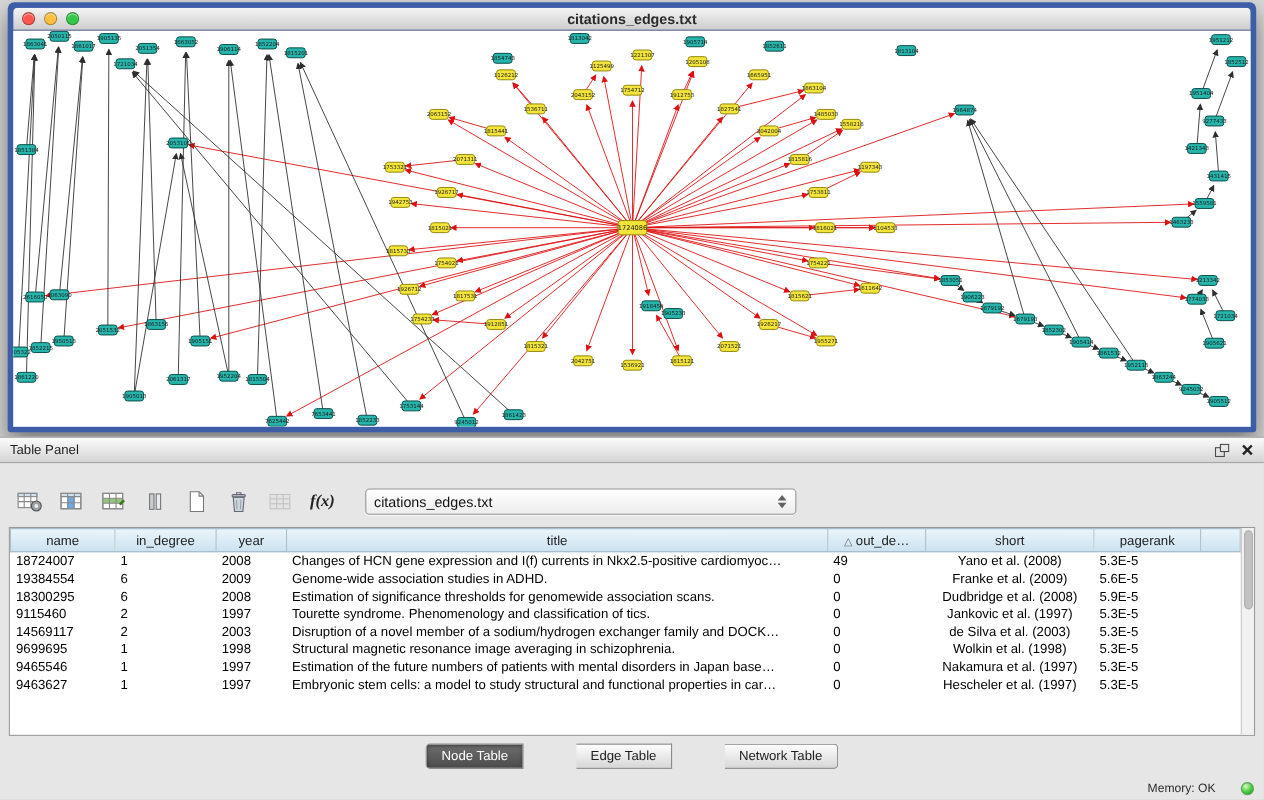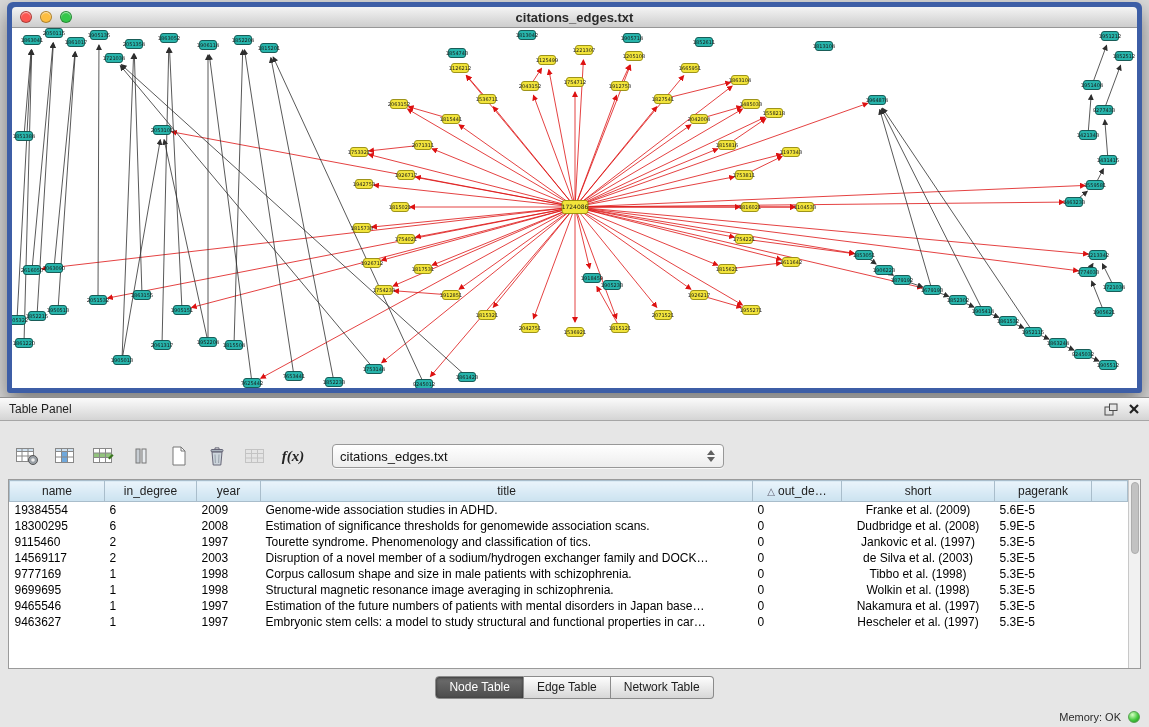--- a/index.html
+++ b/index.html
@@ -70,35 +70,35 @@
   }
   thead th .sort-glyph { color:#667; font-size:10px; margin-right:3px; }
   tbody td { height:16px; padding:0 5px; white-space:nowrap; overflow:hidden; color:#000; }
   .vscroll {
     position:absolute; top:0; right:0; bottom:0; width:12px;
     background:#f1f1f1; border-left:1px solid #c8c8c8;
   }
   .vscroll .thumb { position:absolute; top:2px; left:2px; width:8px; height:72px;
     background:#c2c2c2; border-radius:4px; border:1px solid #adadad; }
 
-  .tabs { display:flex; justify-content:center; margin-top:7px; }
+  .tabs { display:flex; justify-content:center; margin-top:7px;gap:48px; }
   .tab {
     font-size:12px; color:#1d1d1d; padding:3px 13px 4px;
     border:1px solid #8b8b8b; border-left-width:0;
     background:linear-gradient(#fdfdfd,#d7d7d7);
   }
   .tab:first-child { border-left-width:1px; border-radius:4px 0 0 4px; }
   .tab:last-child  { border-radius:0 4px 4px 0; }
   .tab.active {
     background:linear-gradient(#6e6e6e,#4c4c4c); color:#ffffff;
     box-shadow:inset 0 1px 3px rgba(0,0,0,.5);
   }
 
   .statusbar {
-    position:absolute; right:9px; bottom:4px; display:flex; align-items:flex-end; gap:7px;
+    position:absolute; right:9px; bottom:4px; display:flex; align-items:flex-end; gap:23px;
     font-size:11px; color:#2b2b2b;
   }
   .mem-dot { width:12px; height:12px; border-radius:50%;
     background:radial-gradient(circle at 35% 28%, #d6ffc4, #46c93e 55%, #1d8a1c);
     border:1px solid #56a14f; }
 </style>
 </head>
 <body>
 
 <div class="net-window">
@@ -554,20 +554,30 @@
             <th style="width: 64px;">year</th>
             <th style="width: 492px;">title</th>
             <th style="width: 89px;"><span class="sort-glyph">△</span>out_de…</th>
             <th style="width: 153px;">short</th>
             <th style="width: 97px;">pagerank</th>
             <th></th>
           </tr>
         </thead>
       <tbody>
           <tr>
+            <td style="text-align: left;">18724007</td>
+            <td style="text-align: left;">1</td>
+            <td style="text-align: left;">2008</td>
+            <td style="text-align: left;">Changes of HCN gene expression and I(f) currents in Nkx2.5-positive cardiomyoc…</td>
+            <td style="text-align: left;">49</td>
+            <td style="text-align: center;">Yano et al. (2008)</td>
+            <td style="text-align: left;">5.3E-5</td>
+            <td></td>
+          </tr>
+          <tr>
             <td style="text-align: left;">19384554</td>
             <td style="text-align: left;">6</td>
             <td style="text-align: left;">2009</td>
             <td style="text-align: left;">Genome-wide association studies in ADHD.</td>
             <td style="text-align: left;">0</td>
             <td style="text-align: center;">Franke et al. (2009)</td>
             <td style="text-align: left;">5.6E-5</td>
             <td></td>
           </tr>
           <tr>
@@ -594,30 +604,20 @@
             <td style="text-align: left;">14569117</td>
             <td style="text-align: left;">2</td>
             <td style="text-align: left;">2003</td>
             <td style="text-align: left;">Disruption of a novel member of a sodium/hydrogen exchanger family and DOCK…</td>
             <td style="text-align: left;">0</td>
             <td style="text-align: center;">de Silva et al. (2003)</td>
             <td style="text-align: left;">5.3E-5</td>
             <td></td>
           </tr>
           <tr>
-            <td style="text-align: left;">9777169</td>
-            <td style="text-align: left;">1</td>
-            <td style="text-align: left;">1998</td>
-            <td style="text-align: left;">Corpus callosum shape and size in male patients with schizophrenia.</td>
-            <td style="text-align: left;">0</td>
-            <td style="text-align: center;">Tibbo et al. (1998)</td>
-            <td style="text-align: left;">5.3E-5</td>
-            <td></td>
-          </tr>
-          <tr>
             <td style="text-align: left;">9699695</td>
             <td style="text-align: left;">1</td>
             <td style="text-align: left;">1998</td>
             <td style="text-align: left;">Structural magnetic resonance image averaging in schizophrenia.</td>
             <td style="text-align: left;">0</td>
             <td style="text-align: center;">Wolkin et al. (1998)</td>
             <td style="text-align: left;">5.3E-5</td>
             <td></td>
           </tr>
           <tr>

